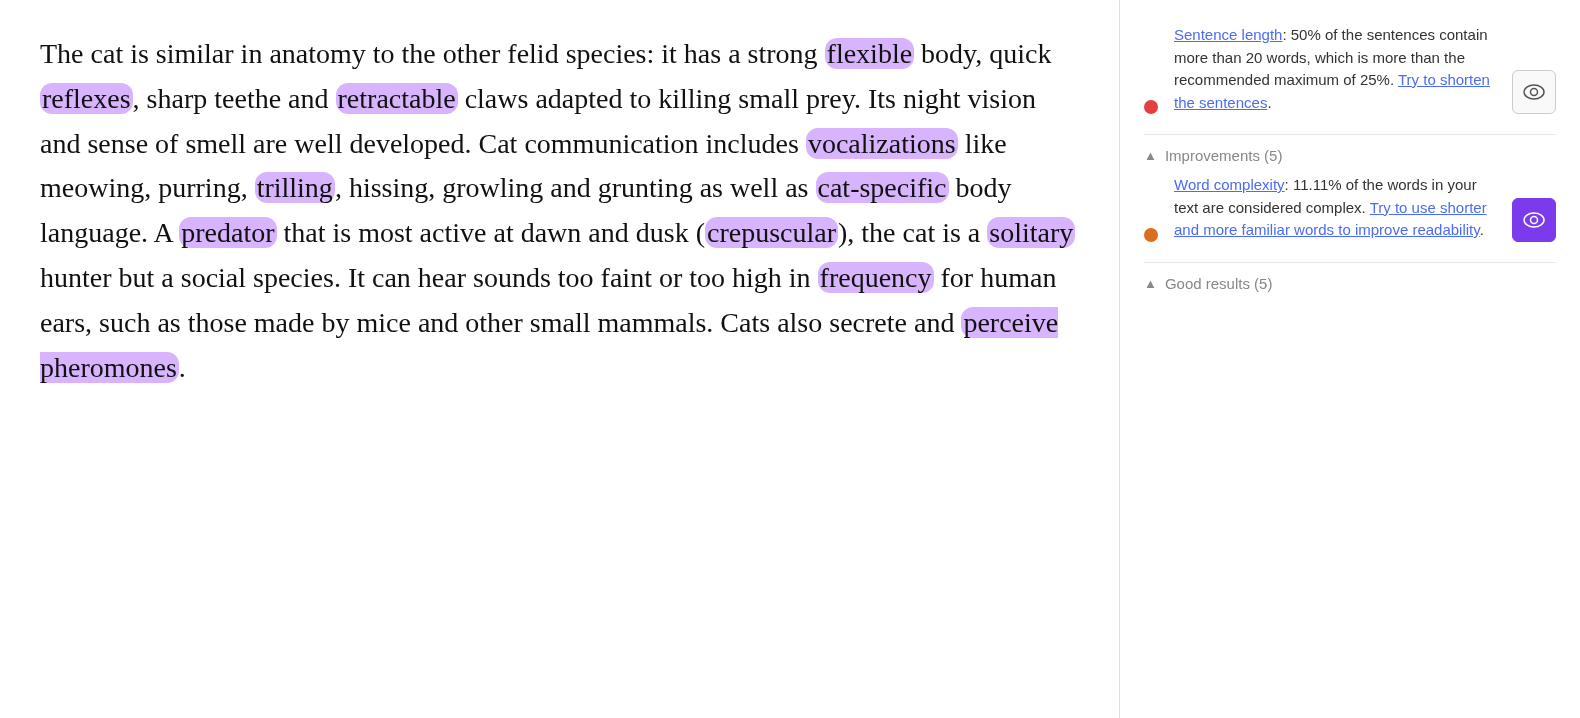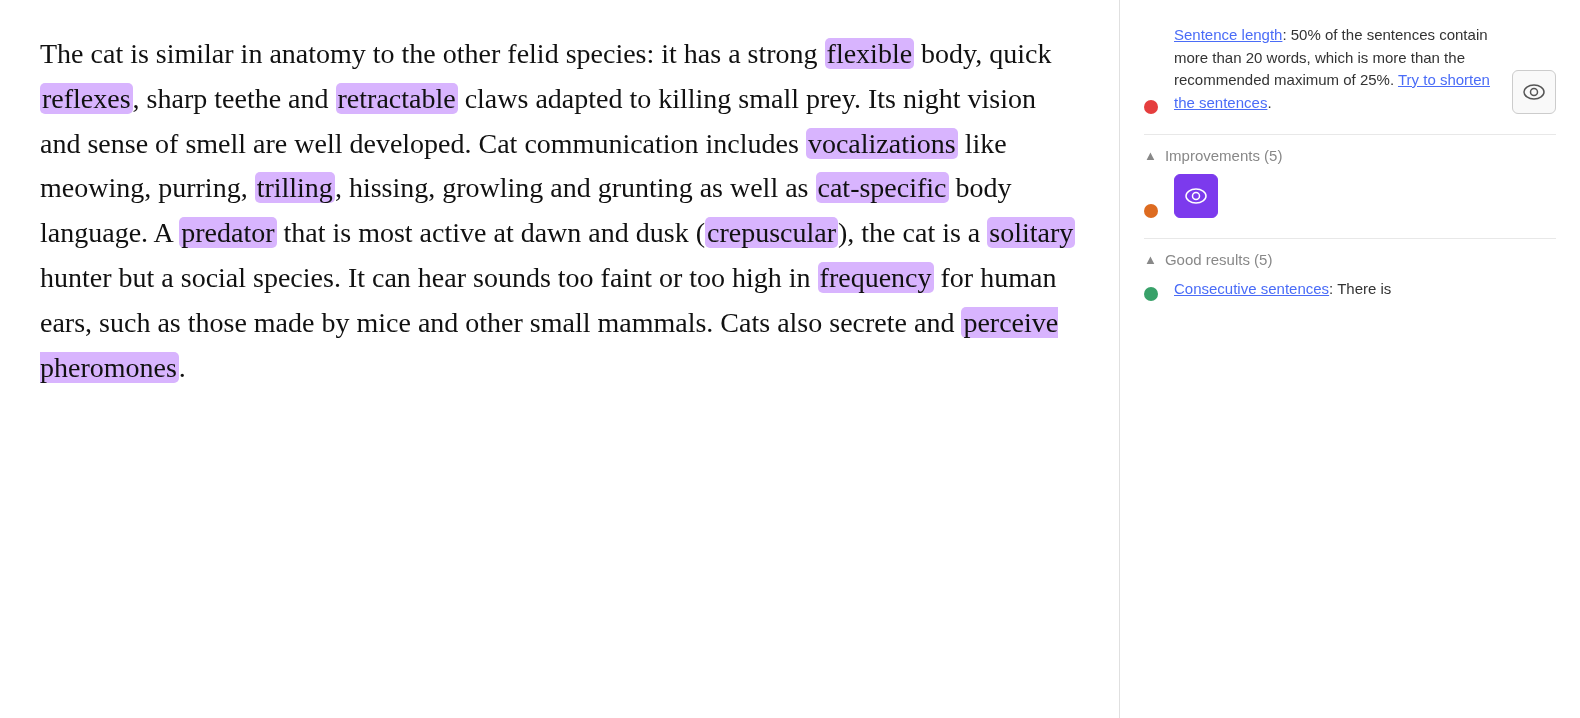--- a/index.html
+++ b/index.html
@@ -13,21 +13,21 @@
     .left-panel {
       flex: 1;
       padding: 32px 40px;
       font-size: 28px;
       line-height: 1.6;
       color: #111;
       border-right: 1px solid #e0e0e0;
     }
     .highlight {
       background-color: #d8b4fe;
-      border-radius: 5px;
+      border-radius: 12px;
       padding: 0 2px;
     }
     .right-panel {
       width: 460px;
       padding: 24px 24px;
       font-family: Arial, Helvetica, sans-serif;
       font-size: 15px;
       color: #333;
       overflow-y: auto;
     }
@@ -123,38 +123,33 @@
   <hr class="divider">
 
   <div class="section-header">
     <span class="chevron">▲</span>
     <span>Improvements (5)</span>
   </div>
 
   <div class="feedback-item">
     <div class="feedback-row">
       <div class="dot dot-orange"></div>
+      <div class="feedback-text">
+        <a href="#">Word complexity</a><span>: 11.11% of the words in your text are considered complex. </span><a href="#">Try to use shorter and more familiar words to improve readability</a><span>.</span>
+      </div>
       <button class="eye-btn eye-btn-active">
         <svg width="22" height="16" viewBox="0 0 22 16" fill="none" xmlns="http://www.w3.org/2000/svg">
           <ellipse cx="11" cy="8" rx="10" ry="7" stroke="#fff" stroke-width="1.5" fill="none"></ellipse>
           <circle cx="11" cy="8" r="3.5" stroke="#fff" stroke-width="1.5" fill="none"></circle>
         </svg>
       </button>
     </div>
   </div>
 
   <hr class="divider">
 
   <div class="section-header">
     <span class="chevron">▲</span>
     <span>Good results (5)</span>
   </div>
 
-  <div class="feedback-item">
-    <div class="feedback-row">
-      <div class="dot dot-green"></div>
-      <div class="feedback-text">
-        <a href="#">Consecutive sentences</a><span>: There is</span>
-      </div>
-    </div>
-  </div>
 
 </div>
 
 </body></html>

